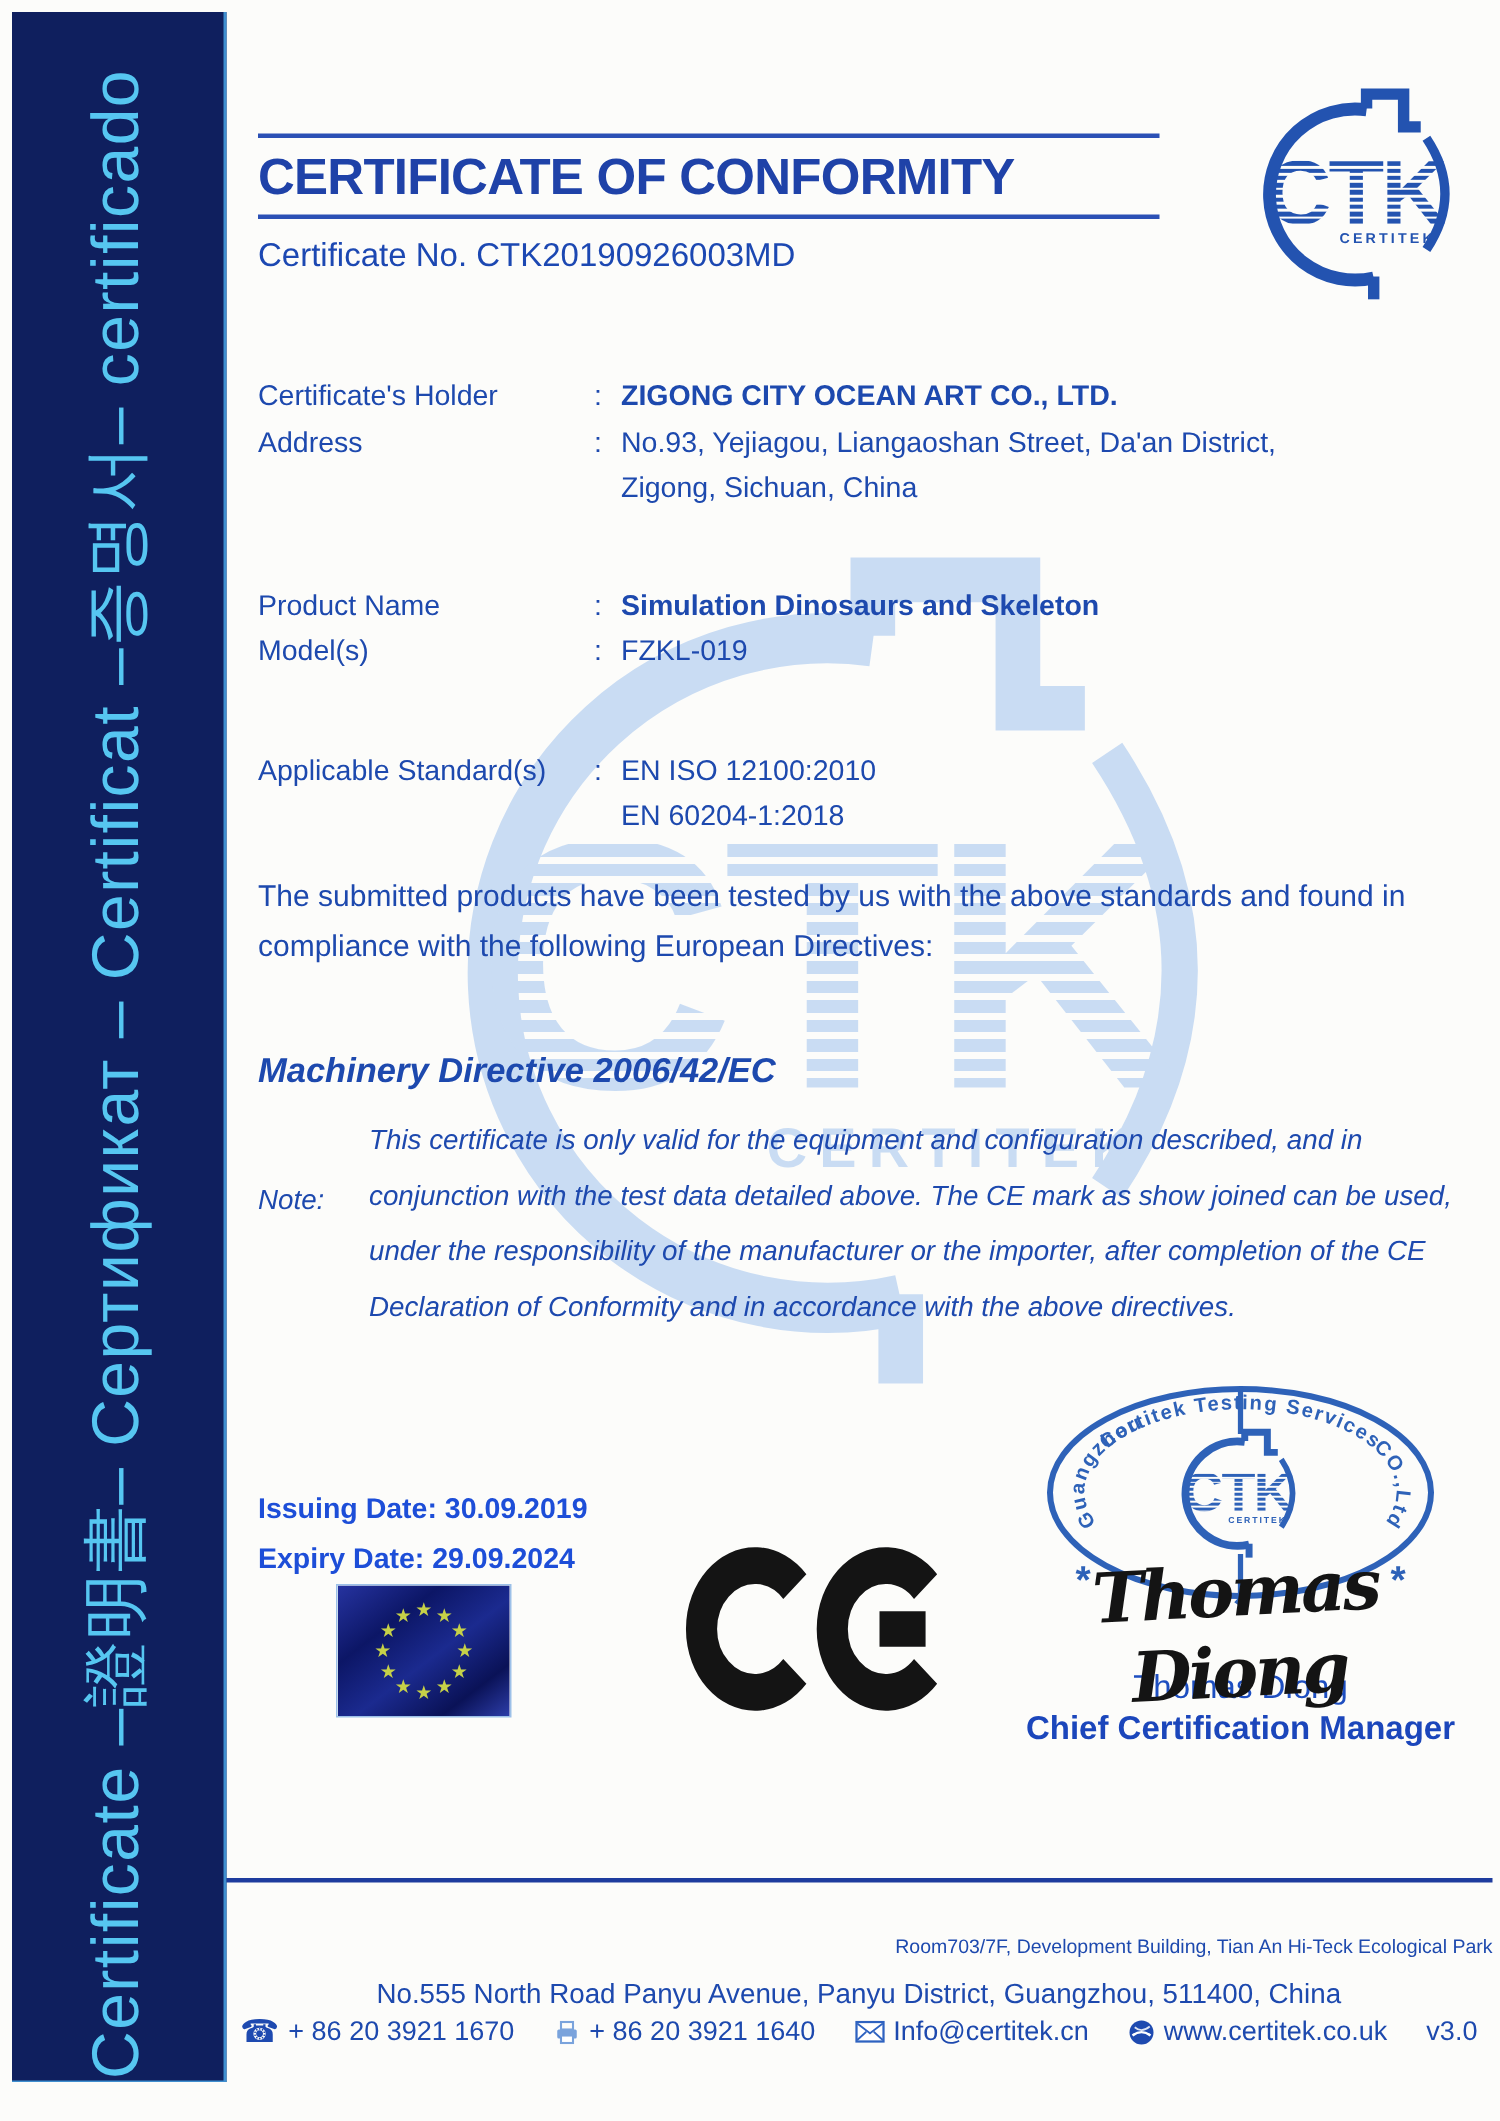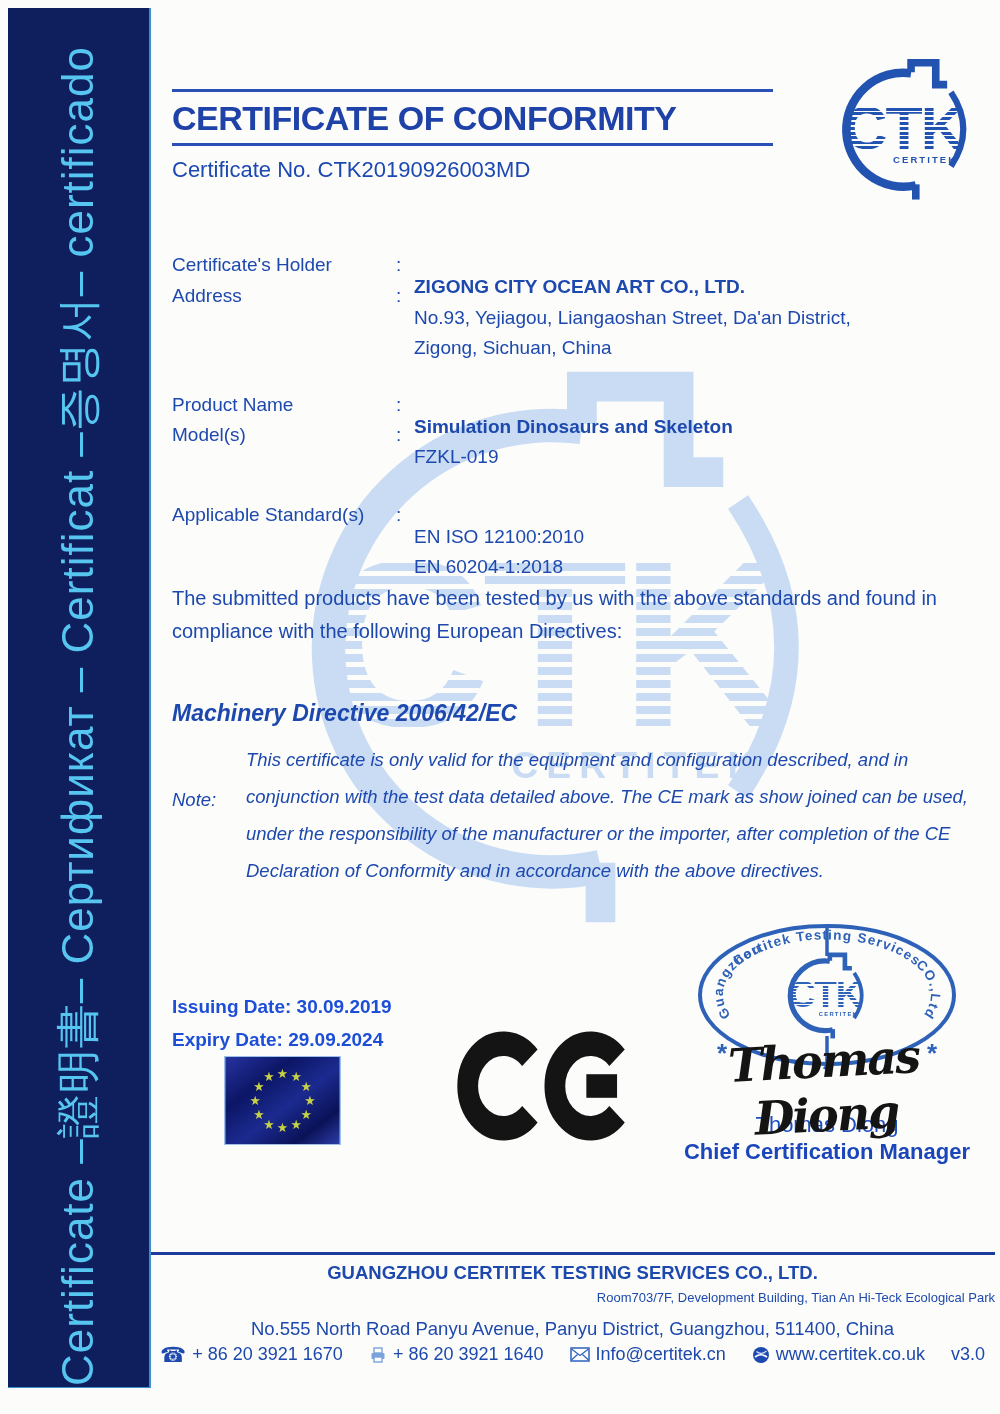--- a/index.html
+++ b/index.html
@@ -50,21 +50,21 @@
     position:absolute; left:172px; top:99px; font-size:34px; font-weight:bold;
     letter-spacing:-0.5px; color:#1f42a8;text-align:center;
   }
   .cert-no { position:absolute; left:172px; top:157px; font-size:22px; color:#1c48b2; }
 
   
   .frow { position:absolute; left:172px; width:822px; display:flex; align-items:flex-start;
           font-size:19px; line-height:30px; }
   .frow .lbl { width:224px; flex:none; }
   .frow .cln { width:18px; flex:none; }
-  .frow .val { flex:1;margin-top:22px; }
+  .frow .val { flex:1; }
   .bold { font-weight:bold; }
 
   .para { position:absolute; left:172px; font-size:20px; line-height:33px; white-space:nowrap; }
   .directive { position:absolute; left:172px; top:700px; font-size:23px;
                font-weight:bold; font-style:italic; }
   .note-label { position:absolute; left:172px; top:741px; font-size:18.5px; font-style:italic;margin-top:48px; }
   .note-lines { position:absolute; left:246px; top:741px; font-size:18.5px; font-style:italic;
                 line-height:37px; white-space:nowrap; }
 
   .date-line { position:absolute; left:172px; font-size:19px; font-weight:bold; color:#1d4ed8; }
@@ -252,21 +252,20 @@
       <span class="ctk-letters">CTK</span>
       <span class="ctk-sub">CERTITEK</span>
     </div>
   </div>
 
   <div class="signature">Thomas Diong</div>
   <div class="sig-name">Thomas Diong</div>
   <div class="sig-title">Chief Certification Manager</div>
 
   <div class="footer-rule"></div>
-  <div class="f-line f-company">GUANGZHOU CERTITEK TESTING SERVICES CO., LTD.</div>
   <div class="f-line f-addr1">Room703/7F, Development Building, Tian An Hi-Teck Ecological Park</div>
   <div class="f-line f-addr2">No.555 North Road Panyu Avenue, Panyu District, Guangzhou, 511400, China</div>
   <div class="f-line f-contact">
     <span class="item">
       <span class="phone-glyph">☎</span>
       <span>+ 86 20 3921 1670</span>
     </span>
     <span class="item">
       <svg width="18" height="18" viewBox="0 0 18 18">
         <rect x="5" y="2" width="8" height="5" fill="none" stroke="#7aa3dc" stroke-width="1.4"></rect>

